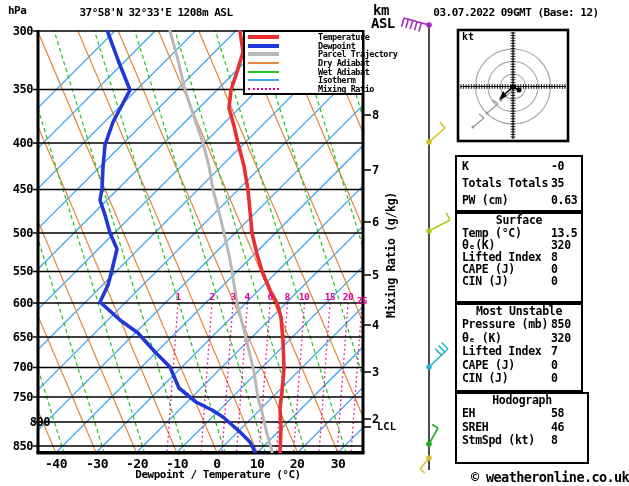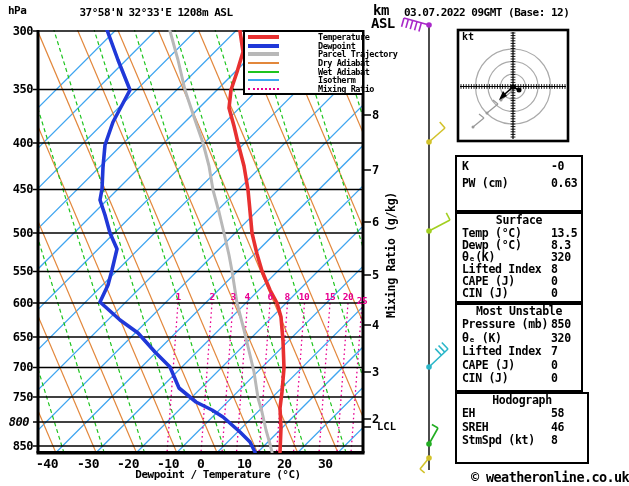--- a/index.html
+++ b/index.html
@@ -3,21 +3,21 @@
 <meta charset="utf-8">
 <style>
   html,body{margin:0;padding:0;background:#fff;}
   .stage{position:relative;width:629px;height:486px;background:#fff;overflow:hidden;
          font-family:"DejaVu Sans Mono",monospace;font-weight:bold;color:#000;}
   .abs{position:absolute;white-space:nowrap;}
   #chart-svg{position:absolute;left:0;top:0;z-index:1;}
   .t13{font-size:11px;letter-spacing:-0.5px;}
   .t12{font-size:14px;letter-spacing:-0.5px;}
   .ptick{width:29px;text-align:right;font-size:12px;letter-spacing:-0.5px;z-index:2;}
-  .xtick{width:40px;text-align:left;font-size:13px;letter-spacing:-0.5px;z-index:2;}
+  .xtick{width:40px;text-align:center;font-size:13px;letter-spacing:-0.5px;z-index:2;}
   .ktick{width:16px;font-size:12px;z-index:2;}
   .mtick{width:20px;text-align:center;font-size:9.5px;color:#e80090;z-index:2;letter-spacing:-0.5px;}
   .rot{transform:translate(-50%,-50%) rotate(-90deg);font-size:11.5px;letter-spacing:-0.3px;z-index:2;}
   
   .legend{left:243px;top:30px;width:121px;height:65px;border:2px solid #000;background:#fff;
           z-index:3;display:flex;flex-direction:column;justify-content:space-around;box-sizing:border-box;padding:1px 0;}
   .lrow{display:flex;align-items:center;height:8.6px;}
   .sw{width:31px;margin:0 3px 0 3px;height:0;border-top:2px solid #000;flex:none;}
   .llab{font-size:8.5px;letter-spacing:-0.45px;margin-left:36px;}
   
@@ -252,21 +252,21 @@
       <polyline points="519,90 513,87 506,93 501,98" fill="none" stroke="#000" stroke-width="1.5"></polyline>
       <circle cx="519" cy="90" r="2.5" fill="#000"></circle>
       <circle cx="513" cy="87" r="2.5" fill="#000"></circle>
       <polygon points="499,100 507,96 503,91" fill="#000"></polygon>
     </svg>
 
   <div class="abs t13" style="left:8px;top:4px;">hPa</div>
   <div class="abs t13" style="left:50px;top:6px;width:212px;text-align:center;z-index:2;">37°58'N 32°33'E 1208m ASL</div>
   <div class="abs t12" style="left:373px;top:2px;z-index:2;">km</div>
   <div class="abs t12" style="left:371px;top:15px;z-index:2;">ASL</div>
-  <div class="abs t13" style="left:404px;top:6px;width:224px;text-align:left;z-index:2;">03.07.2022 09GMT (Base: 12)</div>
+  <div class="abs t13" style="left:404px;top:6px;width:224px;text-align:center;z-index:2;">03.07.2022 09GMT (Base: 12)</div>
 
   <div class="abs legend">
     <div class="lrow">
         <span class="sw" style="border-top: 4px solid rgb(232, 48, 48);"></span>
         <span class="llab">Temperature</span>
       </div>
     <div class="lrow">
         <span class="sw" style="border-top: 4px solid rgb(32, 56, 216);"></span>
         <span class="llab">Dewpoint</span>
       </div>
@@ -295,21 +295,21 @@
   <div class="abs ptick" style="left:4px;top:24px;">300</div>
   <div class="abs ptick" style="left:4px;top:82px;">350</div>
   <div class="abs ptick" style="left:4px;top:136px;">400</div>
   <div class="abs ptick" style="left:4px;top:182px;">450</div>
   <div class="abs ptick" style="left:4px;top:226px;">500</div>
   <div class="abs ptick" style="left:4px;top:264px;">550</div>
   <div class="abs ptick" style="left:4px;top:296px;">600</div>
   <div class="abs ptick" style="left:4px;top:330px;">650</div>
   <div class="abs ptick" style="left:4px;top:360px;">700</div>
   <div class="abs ptick" style="left:4px;top:390px;">750</div>
-  <div class="abs ptick" style="left:0;top:415px;font-style:italic;">800</div>
+  <div class="abs ptick" style="left:21px;top:415px;">800</div>
   <div class="abs ptick" style="left:4px;top:439px;">850</div>
 
   <div class="abs xtick" style="left:36px;top:456px;">-40</div>
   <div class="abs xtick" style="left:77px;top:456px;">-30</div>
   <div class="abs xtick" style="left:117px;top:456px;">-20</div>
   <div class="abs xtick" style="left:157px;top:456px;">-10</div>
   <div class="abs xtick" style="left:197px;top:456px;">0</div>
   <div class="abs xtick" style="left:237px;top:456px;">10</div>
   <div class="abs xtick" style="left:277px;top:456px;">20</div>
   <div class="abs xtick" style="left:318px;top:456px;">30</div>
@@ -333,27 +333,27 @@
   <div class="abs mtick" style="left:277px;top:291px;">8</div>
   <div class="abs mtick" style="left:294px;top:291px;">10</div>
   <div class="abs mtick" style="left:320px;top:291px;">15</div>
   <div class="abs mtick" style="left:338px;top:291px;">20</div>
   <div class="abs mtick" style="left:352px;top:295px;">25</div>
 
   <div class="abs" style="left:462px;top:31px;font-size:10px;z-index:2;">kt</div>
 
   <div class="abs panel" style="left:455px;top:155px;width:128px;height:57px;padding-top:1px;">
     <div class="prow r17"><span class="lbl">K</span><span class="val">-0</span></div>
+    <div class="prow r17"><span class="lbl">Totals Totals</span><span class="val">35</span></div>
     <div class="prow r17"><span class="lbl">PW (cm)</span><span class="val">0.63</span></div>
   </div>
 
   <div class="abs panel" style="left:455px;top:212px;width:128px;height:91px;">
     <div class="phead">Surface</div>
     <div class="prow r12"><span class="lbl">Temp (°C)</span><span class="val">13.5</span></div>
-    <div class="prow r12"><span class="lbl">Dewp (°C)</span><span class="val">8.3</span></div>
     <div class="prow r12"><span class="lbl">θₑ(K)</span><span class="val">320</span></div>
     <div class="prow r12"><span class="lbl">Lifted Index</span><span class="val">8</span></div>
     <div class="prow r12"><span class="lbl">CAPE (J)</span><span class="val">0</span></div>
     <div class="prow r12"><span class="lbl">CIN (J)</span><span class="val">0</span></div>
   </div>
 
   <div class="abs panel" style="left:455px;top:303px;width:128px;height:89px;">
     <div class="phead">Most Unstable</div>
     <div class="prow r13"><span class="lbl">Pressure (mb)</span><span class="val">850</span></div>
     <div class="prow r13"><span class="lbl">θₑ (K)</span><span class="val">320</span></div>

